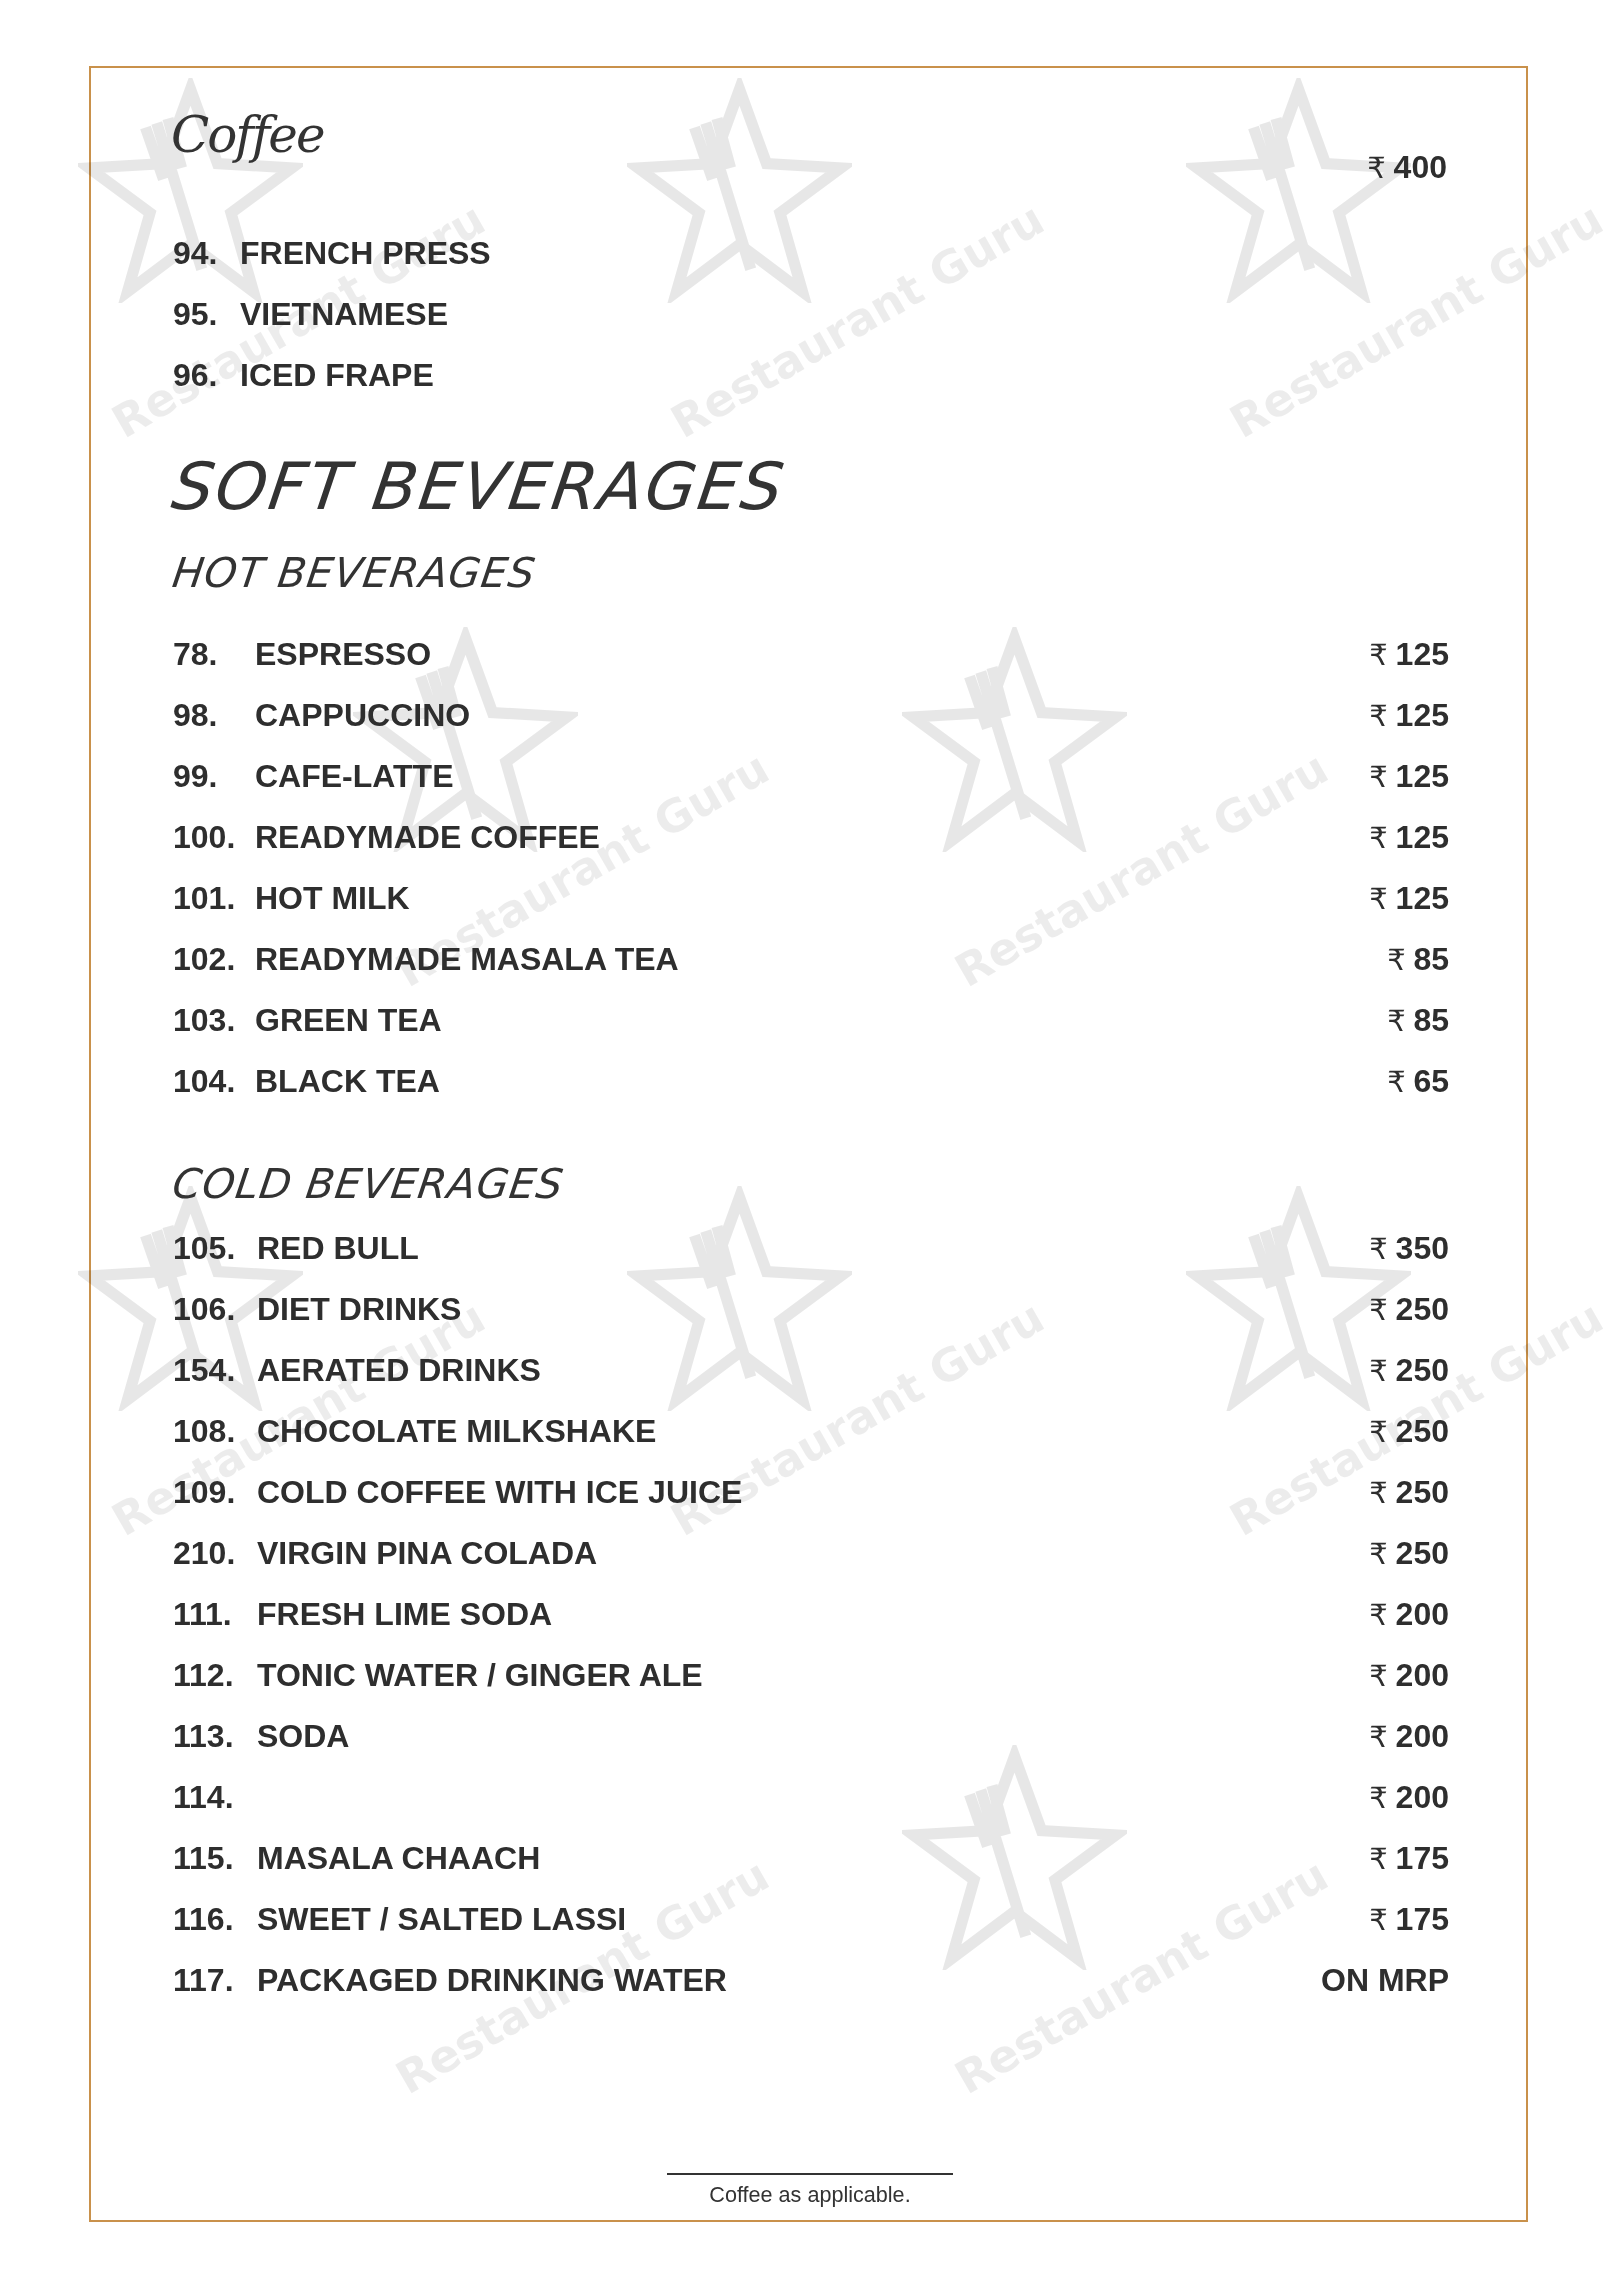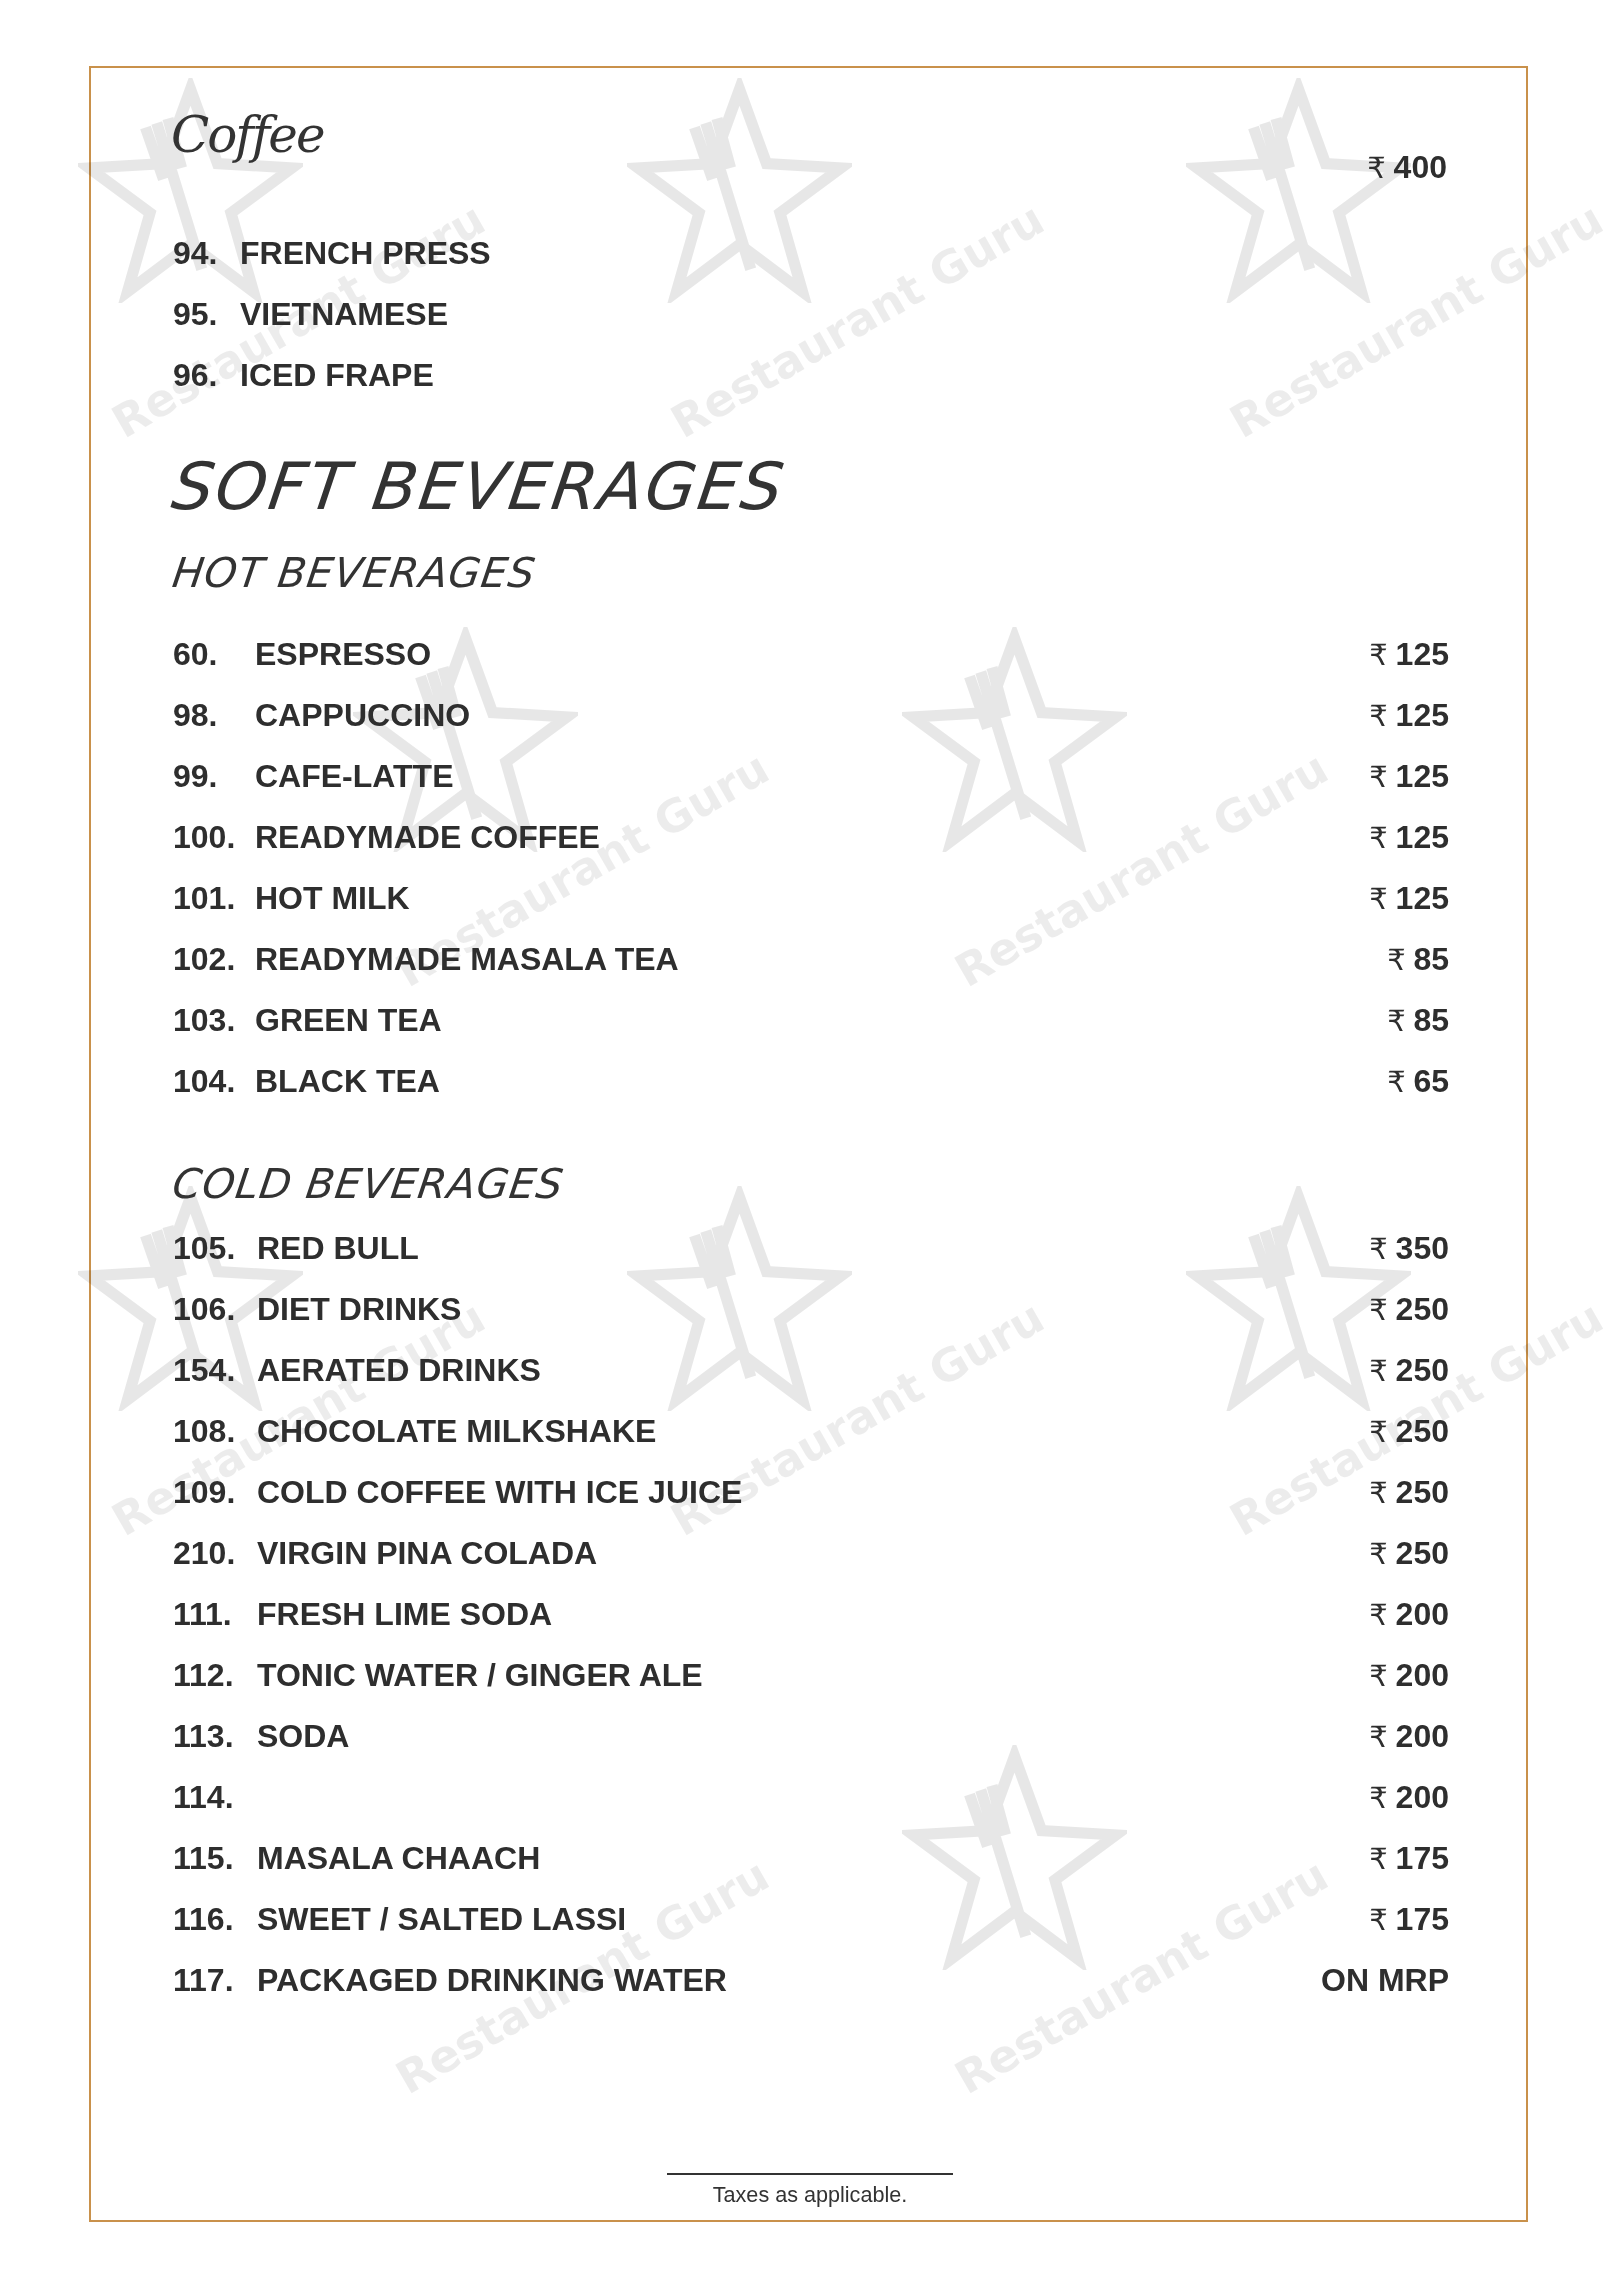--- a/index.html
+++ b/index.html
@@ -117,21 +117,21 @@
       <span class="num">96.</span>
       <span class="name">ICED FRAPE</span>
     </li>
 </ul>
 
 <div class="script-title soft-title">SOFT BEVERAGES</div>
 <div class="script-title sub-title hot-title">HOT BEVERAGES</div>
 
 <ul class="items hot-items">
   <li class="item">
-      <span class="num">60.</span>
+      <span class="num">78.</span>
       <span class="name">ESPRESSO</span>
       <span class="price">
         <span class="rupee">₹</span>
         <span>125</span>
       </span>
     </li>
   <li class="item">
       <span class="num">98.</span>
       <span class="name">CAPPUCCINO</span>
       <span class="price">
@@ -290,14 +290,14 @@
   <li class="item">
       <span class="num">117.</span>
       <span class="name">PACKAGED DRINKING WATER</span>
       <span class="price">
         <span>ON MRP</span>
       </span>
     </li>
 </ul>
 
 <div class="footer-line"></div>
-<div class="footer-note">Taxes as applicable.</div>
+<div class="footer-note">Coffee as applicable.</div>
 
 
 </body></html>

